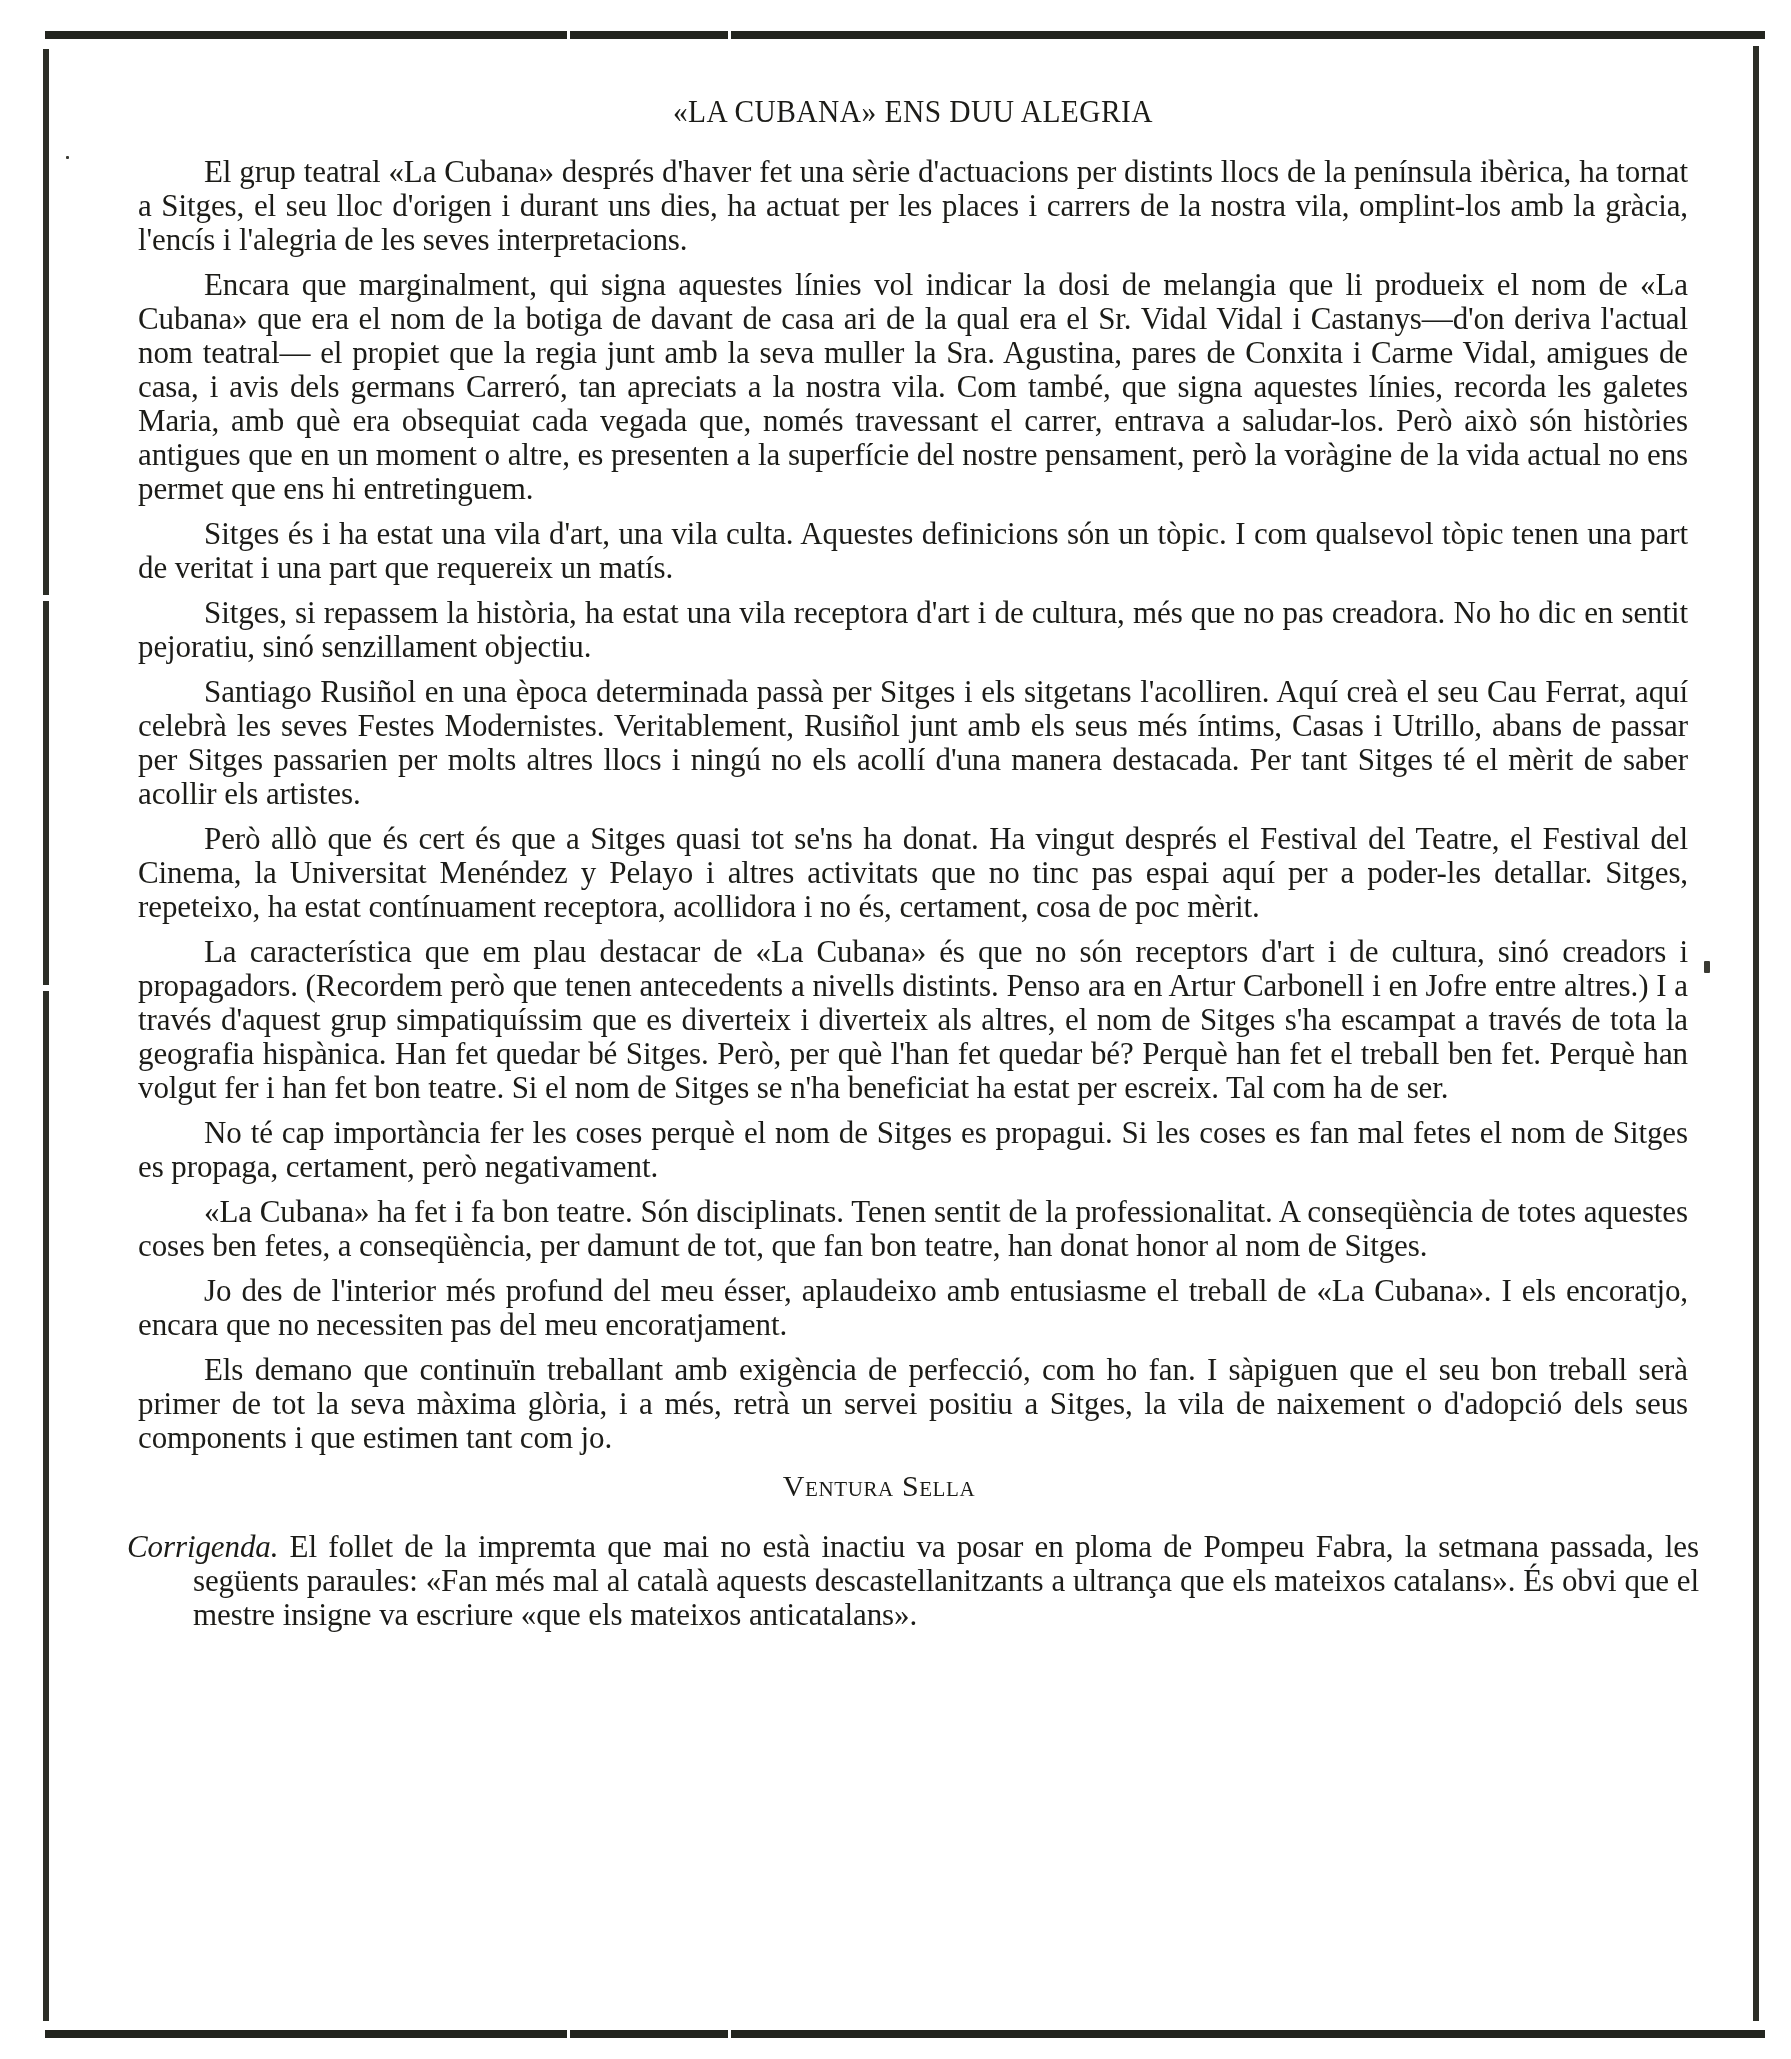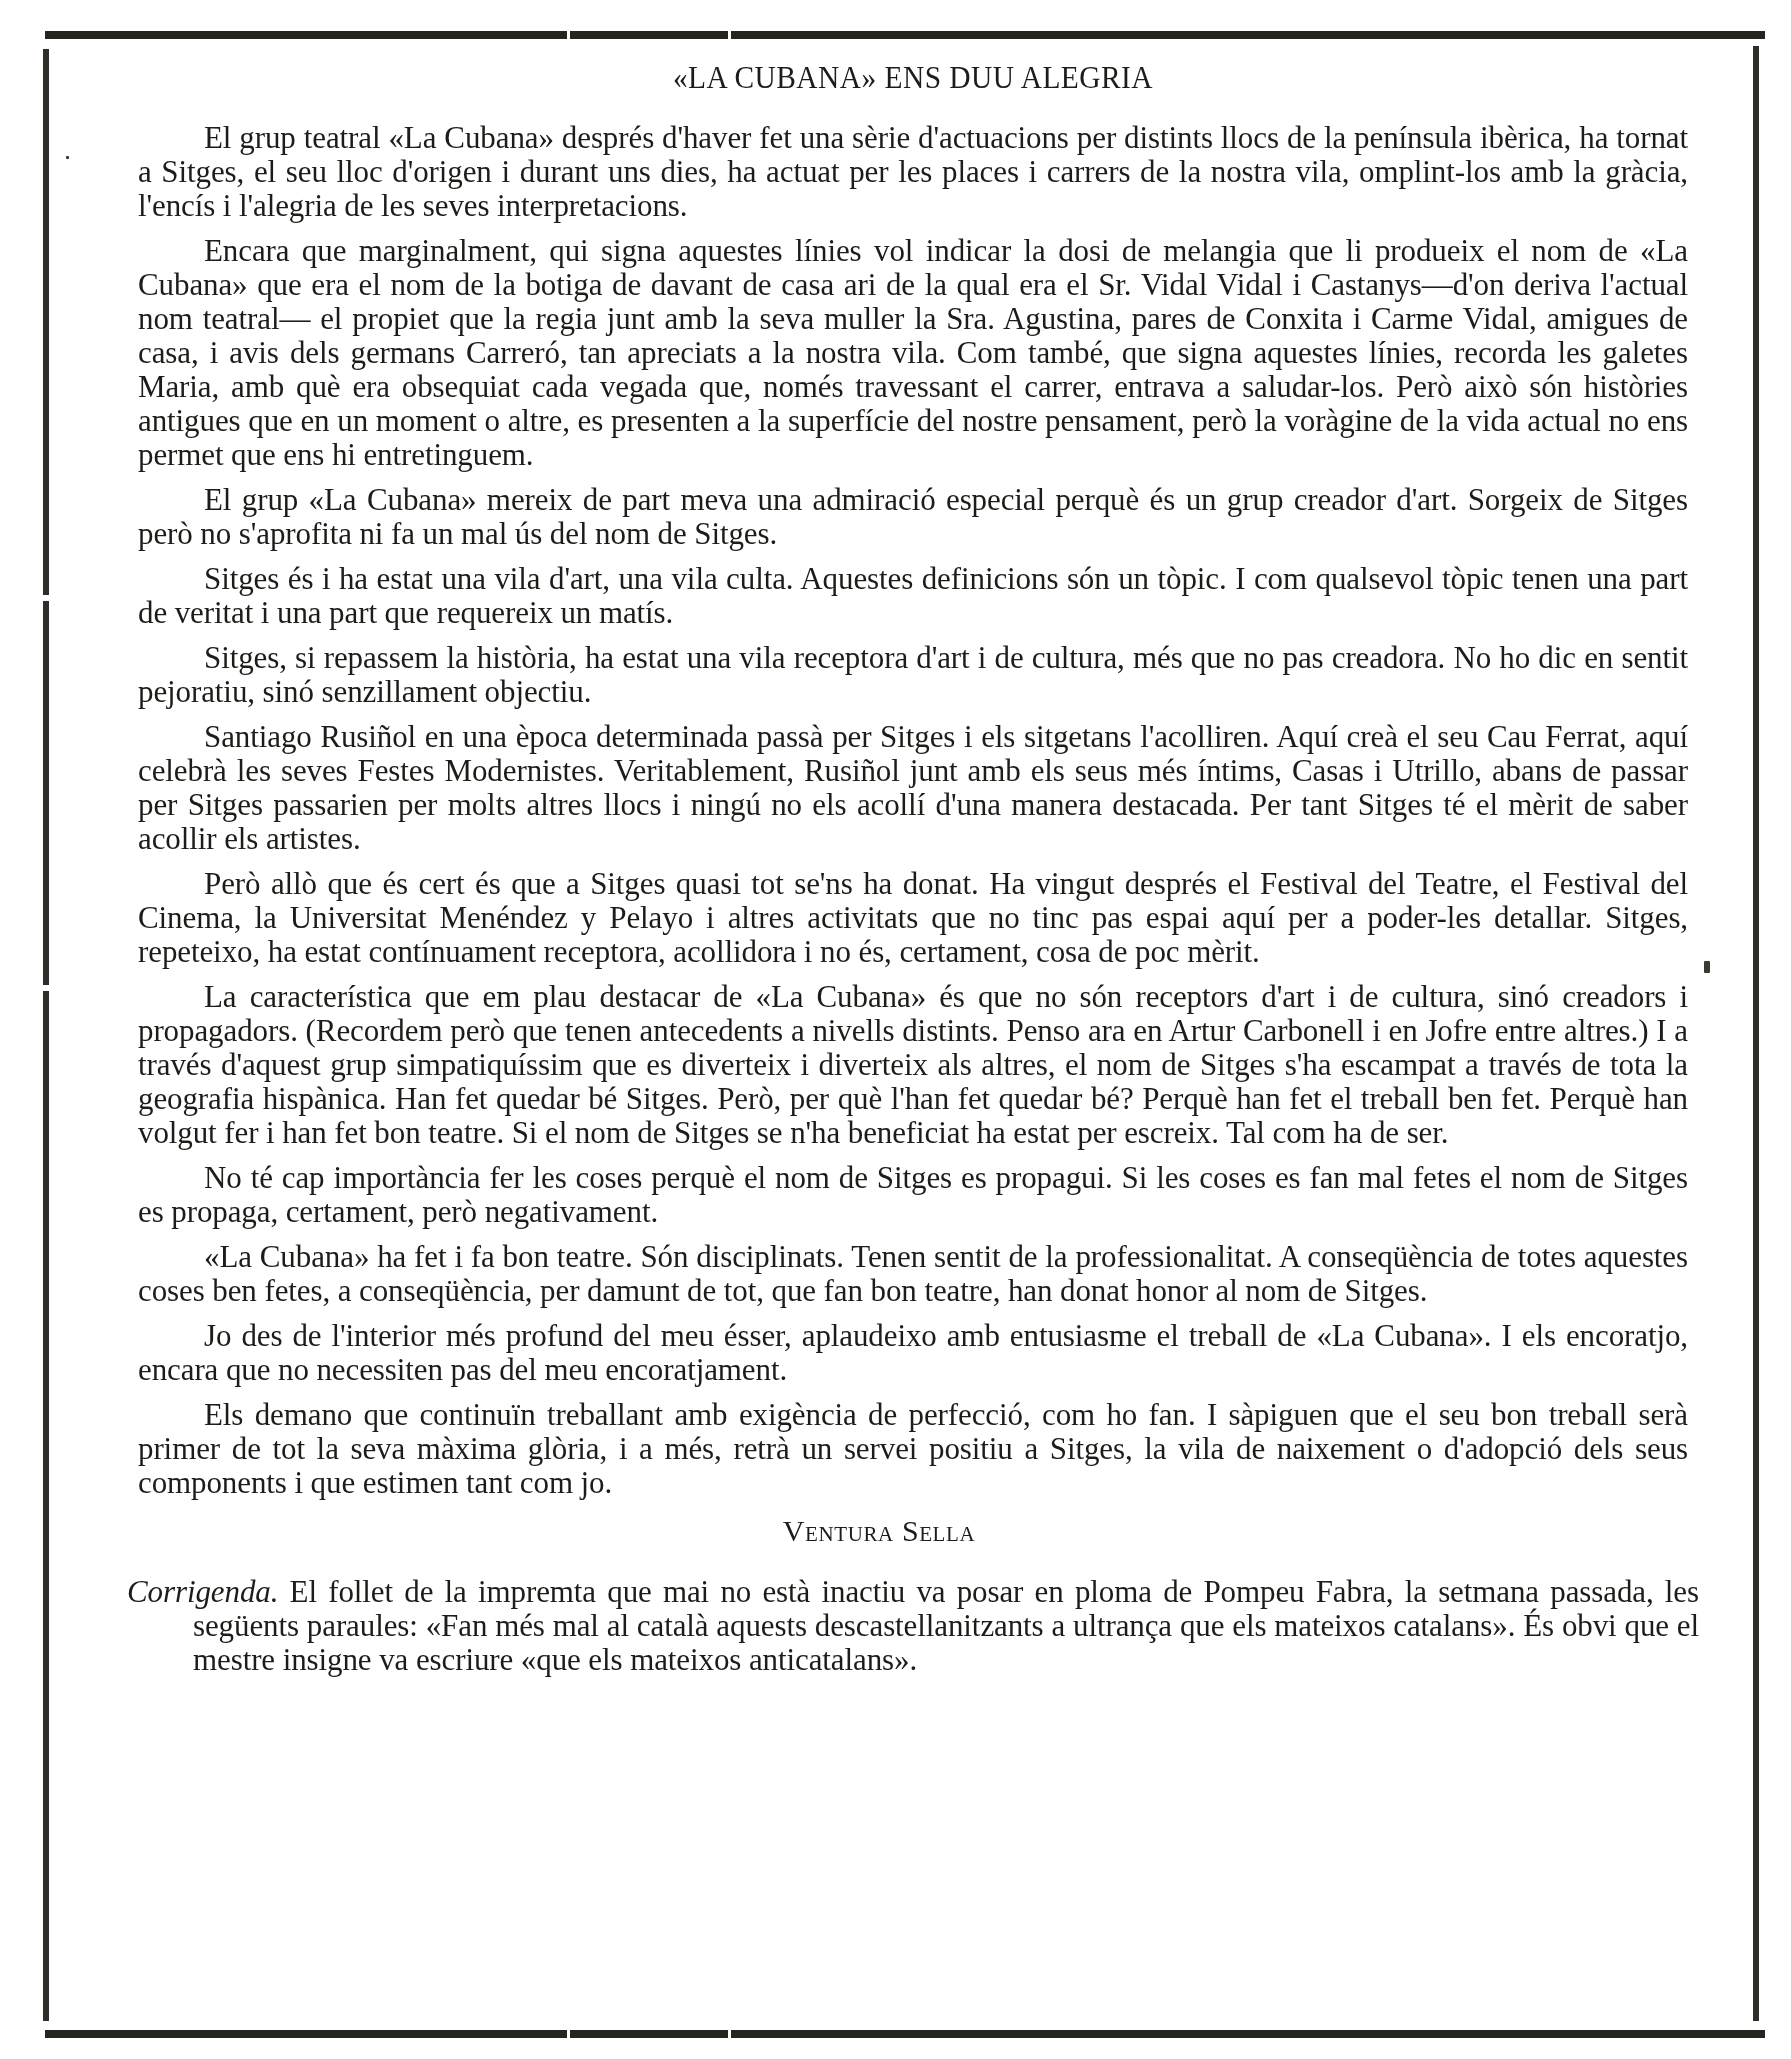--- a/index.html
+++ b/index.html
@@ -41,21 +41,21 @@
     .side-gap {
       position: absolute;
       left: 0;
       width: 5.9px;
       background: #ffffff;
     }
 
     .article {
       position: absolute;
       left: 127px;
-      top: 50px;
+      top: 84px;
       width: 1572px;
     }
     .title {
       text-align: center;
       font-size: 32px;
       letter-spacing: 0.5px;
       line-height: 55px;
       margin: 0 0 15.6px 0;
       font-weight: normal;
       transform: scaleX(0.92);
@@ -118,21 +118,20 @@
 
 <div class="speck" style="left:66px;top:156px;width:2.9px;height:2.9px"></div>
 <div class="speck" style="left:1704px;top:961px;width:5.9px;height:11.7px"></div>
 
 <main class="article">
   <h1 class="title">«LA CUBANA» ENS DUU ALEGRIA</h1>
 
   <div class="body-text">
     <p>El grup teatral «La Cubana» després d'haver fet una sèrie d'actuacions per distints llocs de la península ibèrica, ha tornat a Sitges, el seu lloc d'origen i durant uns dies, ha actuat per les places i carrers de la nostra vila, omplint-los amb la gràcia, l'encís i l'alegria de les seves interpretacions.</p>
     <p>Encara que marginalment, qui signa aquestes línies vol indicar la dosi de melangia que li produeix el nom de «La Cubana» que era el nom de la botiga de davant de casa ari de la qual era el Sr. Vidal Vidal i Castanys—d'on deriva l'actual nom teatral— el propiet que la regia junt amb la seva muller la Sra. Agustina, pares de Conxita i Carme Vidal, amigues de casa, i avis dels germans Carreró, tan apreciats a la nostra vila. Com també, que signa aquestes línies, recorda les galetes Maria, amb què era obsequiat cada vegada que, només travessant el carrer, entrava a saludar-los. Però això són històries antigues que en un moment o altre, es presenten a la superfície del nostre pensament, però la voràgine de la vida actual no ens permet que ens hi entretinguem.</p>
-    <p>El grup «La Cubana» mereix de part meva una admiració especial perquè és un grup creador d'art. Sorgeix de Sitges però no s'aprofita ni fa un mal ús del nom de Sitges.</p>
     <p>Sitges és i ha estat una vila d'art, una vila culta. Aquestes definicions són un tòpic. I com qualsevol tòpic tenen una part de veritat i una part que requereix un matís.</p>
     <p>Sitges, si repassem la història, ha estat una vila receptora d'art i de cultura, més que no pas creadora. No ho dic en sentit pejoratiu, sinó senzillament objectiu.</p>
     <p>Santiago Rusiñol en una època determinada passà per Sitges i els sitgetans l'acolliren. Aquí creà el seu Cau Ferrat, aquí celebrà les seves Festes Modernistes. Veritablement, Rusiñol junt amb els seus més íntims, Casas i Utrillo, abans de passar per Sitges passarien per molts altres llocs i ningú no els acollí d'una manera destacada. Per tant Sitges té el mèrit de saber acollir els artistes.</p>
     <p>Però allò que és cert és que a Sitges quasi tot se'ns ha donat. Ha vingut després el Festival del Teatre, el Festival del Cinema, la Universitat Menéndez y Pelayo i altres activitats que no tinc pas espai aquí per a poder-les detallar. Sitges, repeteixo, ha estat contínuament receptora, acollidora i no és, certament, cosa de poc mèrit.</p>
     <p>La característica que em plau destacar de «La Cubana» és que no són receptors d'art i de cultura, sinó creadors i propagadors. (Recordem però que tenen antecedents a nivells distints. Penso ara en Artur Carbonell i en Jofre entre altres.) I a través d'aquest grup simpatiquíssim que es diverteix i diverteix als altres, el nom de Sitges s'ha escampat a través de tota la geografia hispànica. Han fet quedar bé Sitges. Però, per què l'han fet quedar bé? Perquè han fet el treball ben fet. Perquè han volgut fer i han fet bon teatre. Si el nom de Sitges se n'ha beneficiat ha estat per escreix. Tal com ha de ser.</p>
     <p>No té cap importància fer les coses perquè el nom de Sitges es propagui. Si les coses es fan mal fetes el nom de Sitges es propaga, certament, però negativament.</p>
     <p>«La Cubana» ha fet i fa bon teatre. Són disciplinats. Tenen sentit de la professionalitat. A conseqüència de totes aquestes coses ben fetes, a conseqüència, per damunt de tot, que fan bon teatre, han donat honor al nom de Sitges.</p>
     <p>Jo des de l'interior més profund del meu ésser, aplaudeixo amb entusiasme el treball de «La Cubana». I els encoratjo, encara que no necessiten pas del meu encoratjament.</p>
     <p>Els demano que continuïn treballant amb exigència de perfecció, com ho fan. I sàpiguen que el seu bon treball serà primer de tot la seva màxima glòria, i a més, retrà un servei positiu a Sitges, la vila de naixement o d'adopció dels seus components i que estimen tant com jo.</p>
   </div>

